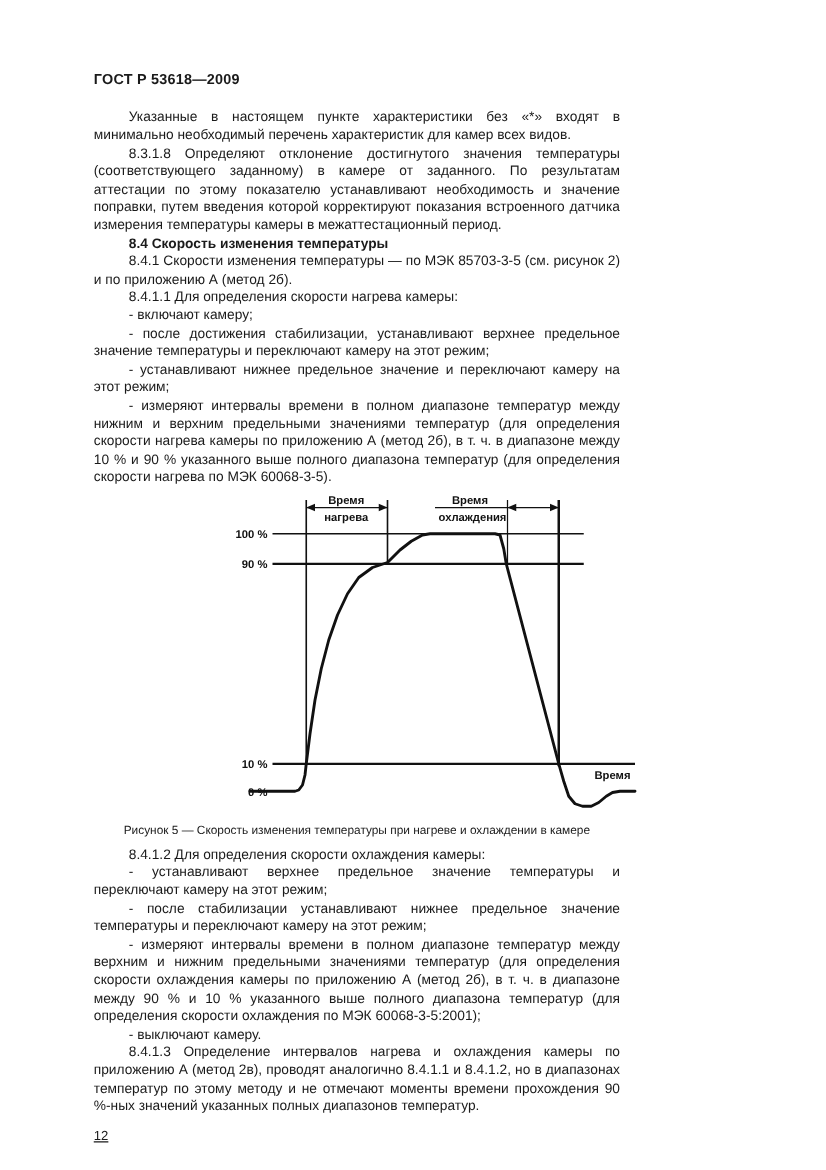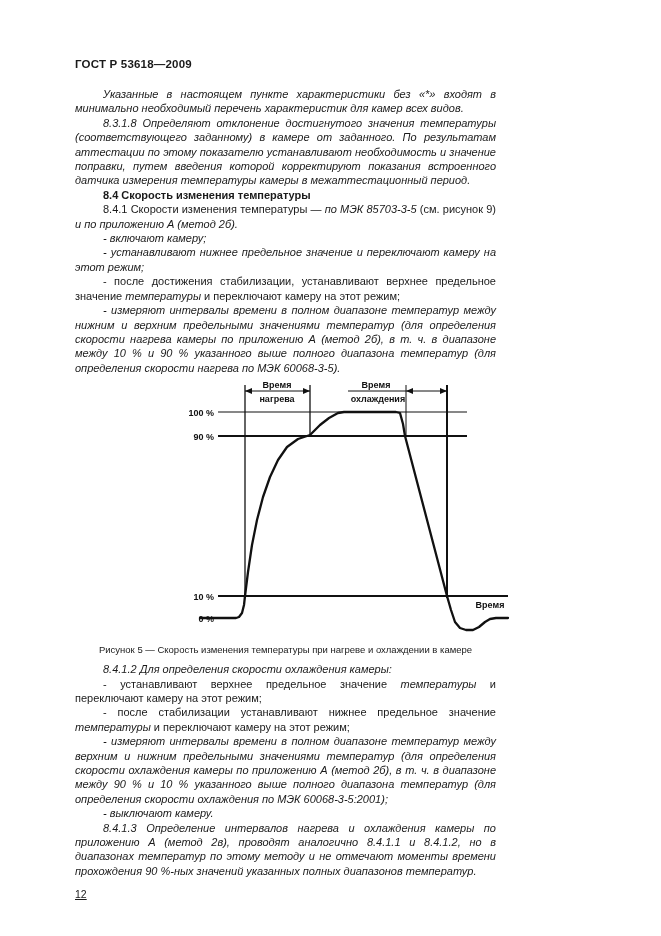--- a/index.html
+++ b/index.html
@@ -6,42 +6,43 @@
   .page {
     position:relative; width:552px; height:936px; background:#fff;
     box-sizing:border-box; padding:58px 56px 0 75px; overflow:hidden;
     font-family:"Liberation Sans", sans-serif; color:#1a1a1a;
   }
   .doc-header { font-size:11.5px; font-weight:bold; letter-spacing:0.2px; margin:0 0 17px 0; }
   .body-text p.para {
     margin:0; text-indent:28px; text-align:justify;
     font-size:11px; line-height:14.4px;
   }
-  .body-text p.para span.i { font-style:italic; }
+  .body-text p.para span.i { }
   .body-text p.para span.b { font-weight:bold; }
   .figure-wrap { margin:4px 0 0 85px; width:350px; height:253px; }
   .fig-caption { text-align:center; font-size:9.5px; margin-top:12px; }
   .after-block { margin-top:7px; }
   .page-num { font-size:10.5px; margin-top:10px;text-decoration:underline; }
   svg .clbl { font-family:"Liberation Sans", sans-serif; font-size:9px; font-weight:bold; fill:#111; }
 </style>
 </head>
 <body>
 
 <div class="page">
   <div class="doc-header">ГОСТ Р 53618—2009</div>
 
   <div class="body-text" id="before-figure">
       <p class="para"><span class="i">Указанные в настоящем пункте характеристики без «*» входят в минимально необходимый перечень характеристик для камер всех видов.</span></p>
       <p class="para"><span class="i">8.3.1.8 Определяют отклонение достигнутого значения температуры (соответствующего заданному) в камере от заданного. По результатам аттестации по этому показателю устанавливают необходимость и значение поправки, путем введения которой корректируют показания встроенного датчика измерения температуры камеры в межаттестационный период.</span></p>
       <p class="para"><span class="b">8.4 Скорость изменения температуры</span></p>
-      <p class="para"><span>8.4.1 Скорости изменения температуры — </span><span class="i">по МЭК 85703-3-5</span><span> (см. рисунок 9) </span><span class="i">и по приложению А (метод 2б).</span></p>
+      <p class="para"><span>8.4.1 Скорости изменения температуры — </span><span class="i">по МЭК 85703-3-5</span><span> (см. рисунок 2) </span><span class="i">и по приложению А (метод 2б).</span></p>
+      <p class="para"><span>8.4.1.1 Для определения скорости нагрева камеры:</span></p>
       <p class="para"><span class="i">- включают камеру;</span></p>
+      <p class="para"><span>- после достижения стабилизации, устанавливают верхнее предельное значение </span><span class="i">температуры</span><span> и переключают камеру на этот режим;</span></p>
       <p class="para"><span class="i">- устанавливают нижнее предельное значение и переключают камеру на этот режим;</span></p>
-      <p class="para"><span>- после достижения стабилизации, устанавливают верхнее предельное значение </span><span class="i">температуры</span><span> и переключают камеру на этот режим;</span></p>
       <p class="para"><span class="i">- измеряют интервалы времени в полном диапазоне температур между нижним и верхним предельными значениями температур (для определения скорости нагрева камеры по приложению А (метод 2б), в т. ч. в диапазоне между 10 % и 90 % указанного выше полного диапазона температур (для определения скорости нагрева по МЭК 60068-3-5).</span></p>
     </div>
 
   <div class="figure-wrap">
     <svg id="chart-svg" xmlns="http://www.w3.org/2000/svg" viewBox="0 0 350 253" width="350" height="253">
         <line x1="58" y1="33" x2="307" y2="33" stroke="#111111" stroke-width="1.2"></line>
         <text x="54" y="36.5" text-anchor="end" class="clbl">100 %</text>
         <line x1="58" y1="57" x2="307" y2="57" stroke="#111111" stroke-width="1.8"></line>
         <text x="54" y="60.5" text-anchor="end" class="clbl">90 %</text>
         <line x1="58" y1="217" x2="348" y2="217" stroke="#111111" stroke-width="1.8"></line>

